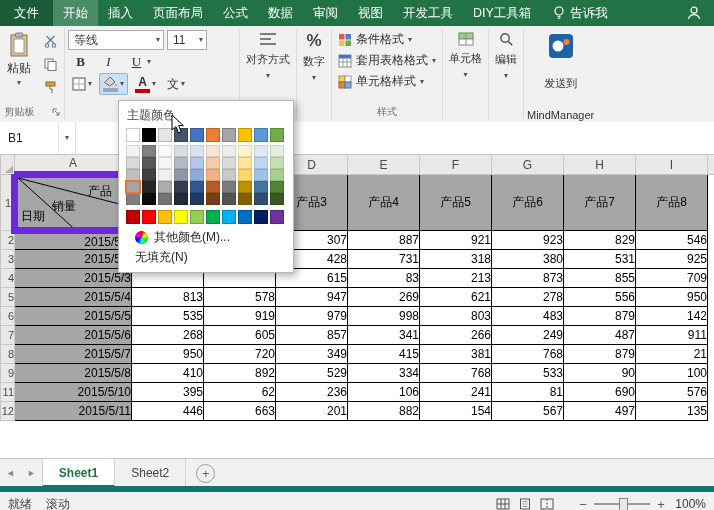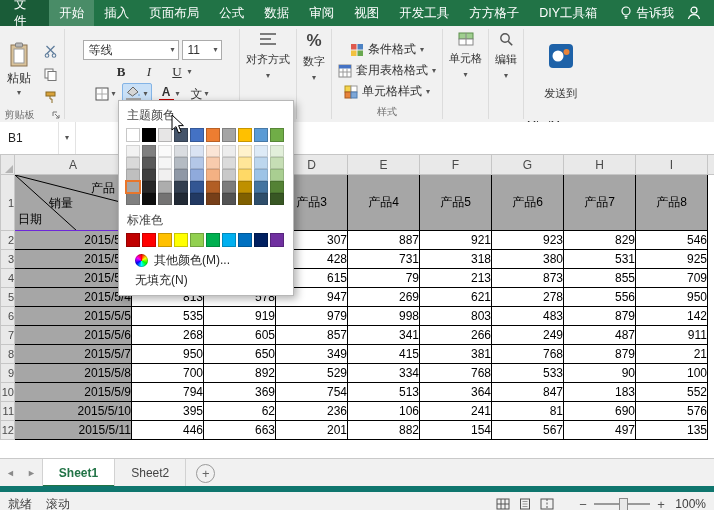--- a/index.html
+++ b/index.html
@@ -8,21 +8,21 @@
   
   .tabbar{position:absolute;top:0;left:0;right:0;height:26px;background:#217346;display:flex;align-items:stretch;color:#fff;font-size:12.5px;}
   .filetab{background:#1a5c38;padding:12px 14px;display:flex;align-items:center;}
   #tab-items{display:flex;align-items:stretch;}
   .rtab{padding:0 10px;display:flex;align-items:center;white-space:nowrap;cursor:default;}
   .rtab.active{background:rgba(255,255,255,.18);}
   .tellme{margin-left:12px;display:flex;align-items:center;gap:5px;white-space:nowrap;}
   .account{margin-left:auto;padding:0 12px;display:flex;align-items:center;}
   
   .ribbon{position:absolute;top:26px;left:0;right:0;height:96px;background:#f1f1f1;border-bottom:1px solid #d5d5d5;display:flex;align-items:stretch;font-size:12px;color:#333;}
-  .rgroup{display:flex;flex-direction:column;padding:13px 3px 0;position:relative;align-items:center;}
+  .rgroup{display:flex;flex-direction:column;padding:3px 3px 0;position:relative;}
   .gdiv{width:1px;background:#dcdcdc;margin:3px 0;}
   .group-label{margin-top:auto;text-align:center;font-size:10px;color:#6c6c6c;padding:1px 0 3px;display:flex;justify-content:center;align-items:center;gap:17px;}
   .arr{font-size:8px;color:#555;line-height:1;}
   .btn{display:flex;align-items:center;gap:2px;padding:2px 3px;border:1px solid transparent;border-radius:2px;cursor:default;}
   .btn.pressed{background:#c9e0f7;border-color:#84b4e6;}
   .bigbtn{display:flex;flex-direction:column;align-items:center;justify-content:flex-start;gap:2px;padding:3px 4px;}
   
   .clip-content{display:flex;gap:4px;}
   .smallcol{display:flex;flex-direction:column;gap:3px;padding-top:2px;}
   .sbtn{width:22px;height:20px;display:flex;align-items:center;justify-content:center;}
@@ -51,21 +51,21 @@
   .gridwrap{position:absolute;top:154px;left:0;}
   table.sheet{border-collapse:collapse;table-layout:fixed;width:714px;font-size:12px;color:#000;}
   table.sheet td,table.sheet th{padding:0;overflow:hidden;white-space:nowrap;}
   tr.colhead{height:20px;}
   tr.colhead th{background:#e9e9e9;border:1px solid #c6c6c6;font-weight:normal;color:#4a4a4a;font-size:12px;}
   th.corner{position:relative;}
   .ctri{position:absolute;right:1px;bottom:1px;width:0;height:0;border-left:8px solid transparent;border-bottom:8px solid #b4b4b4;}
   tr.hrow{height:56px;}
   th.rn{background:#e9e9e9;border:1px solid #c6c6c6;font-weight:normal;color:#4a4a4a;font-size:11px;text-align:right;padding-right:1px;}
   td.hdr{background:#a6a6a6;border:1px solid #000;text-align:center;}
-  td.diag{background:#a6a6a6;border:1px solid #6d28d9;position:relative;}
+  td.diag{background:#a6a6a6;border:7px solid #6d28d9;position:relative;}
   td.diag svg{position:absolute;left:0;top:0;}
   td.diag span{position:absolute;font-size:12px;}
   .d1{right:16px;top:5px;} .d2{left:34px;top:20px;} .d3{left:3px;bottom:2px;}
   tr.datarow{height:19px;}
   td.date{background:#a6a6a6;border:1px solid #000;text-align:right;padding-right:5px;}
   td.val{background:#fff;border:1px solid #000;text-align:right;padding-right:4px;}
   td.cfill2{border:none;background:#fff;}
   th.cfill{background:#e9e9e9;border:1px solid #c6c6c6;}
   
   .color-popup{position:absolute;left:118px;top:100px;width:160px;background:#fff;border:1px solid #b8b8b8;
@@ -104,21 +104,20 @@
     </div>
   <div id="tab-items">
       <div class="rtab active">开始</div>
       <div class="rtab">插入</div>
       <div class="rtab">页面布局</div>
       <div class="rtab">公式</div>
       <div class="rtab">数据</div>
       <div class="rtab">审阅</div>
       <div class="rtab">视图</div>
       <div class="rtab">开发工具</div>
-      <div class="rtab">方方格子</div>
       <div class="rtab">DIY工具箱</div>
     </div>
   <div class="tellme">
     <svg width="12" height="14" viewBox="0 0 12 14">
         <circle cx="6" cy="5" r="4" fill="none" stroke="#fff" stroke-width="1.2"></circle>
         <path d="M4.5 10.5h3M4.8 12.2h2.4" stroke="#fff" stroke-width="1.2"></path>
       </svg>
     <span>告诉我</span>
   </div>
   <div class="account">
@@ -407,21 +406,21 @@
           <td class="val">531</td>
           <td class="val">925</td>
           <td class="cfill2"></td>
         </tr>
         <tr class="datarow">
           <th class="rn">4</th>
           <td class="date">2015/5/3</td>
           <td class="val"></td>
           <td class="val"></td>
           <td class="val">615</td>
-          <td class="val">79</td>
+          <td class="val">83</td>
           <td class="val">213</td>
           <td class="val">873</td>
           <td class="val">855</td>
           <td class="val">709</td>
           <td class="cfill2"></td>
         </tr>
         <tr class="datarow">
           <th class="rn">5</th>
           <td class="date">2015/5/4</td>
           <td class="val">813</td>
@@ -457,53 +456,40 @@
           <td class="val">266</td>
           <td class="val">249</td>
           <td class="val">487</td>
           <td class="val">911</td>
           <td class="cfill2"></td>
         </tr>
         <tr class="datarow">
           <th class="rn">8</th>
           <td class="date">2015/5/7</td>
           <td class="val">950</td>
-          <td class="val">650</td>
+          <td class="val">720</td>
           <td class="val">349</td>
           <td class="val">415</td>
           <td class="val">381</td>
           <td class="val">768</td>
           <td class="val">879</td>
           <td class="val">21</td>
           <td class="cfill2"></td>
         </tr>
         <tr class="datarow">
           <th class="rn">9</th>
           <td class="date">2015/5/8</td>
-          <td class="val">700</td>
+          <td class="val">410</td>
           <td class="val">892</td>
           <td class="val">529</td>
           <td class="val">334</td>
           <td class="val">768</td>
           <td class="val">533</td>
           <td class="val">90</td>
           <td class="val">100</td>
-          <td class="cfill2"></td>
-        </tr>
-        <tr class="datarow">
-          <th class="rn">10</th>
-          <td class="date">2015/5/9</td>
-          <td class="val">794</td>
-          <td class="val">369</td>
-          <td class="val">754</td>
-          <td class="val">513</td>
-          <td class="val">364</td>
-          <td class="val">847</td>
-          <td class="val">183</td>
-          <td class="val">552</td>
           <td class="cfill2"></td>
         </tr>
         <tr class="datarow">
           <th class="rn">11</th>
           <td class="date">2015/5/10</td>
           <td class="val">395</td>
           <td class="val">62</td>
           <td class="val">236</td>
           <td class="val">106</td>
           <td class="val">241</td>
@@ -588,21 +574,20 @@
       <div class="vswatch" style="background: rgb(13, 13, 13);"></div>
       <div class="vswatch" style="background: rgb(116, 115, 115);"></div>
       <div class="vswatch" style="background: rgb(34, 42, 53);"></div>
       <div class="vswatch" style="background: rgb(34, 57, 98);"></div>
       <div class="vswatch" style="background: rgb(119, 63, 25);"></div>
       <div class="vswatch" style="background: rgb(83, 83, 83);"></div>
       <div class="vswatch" style="background: rgb(128, 96, 0);"></div>
       <div class="vswatch" style="background: rgb(46, 78, 107);"></div>
       <div class="vswatch" style="background: rgb(56, 87, 36);"></div>
     </div>
-  <div class="cp-label">标准色</div>
   <div class="cp-row" id="std-row">
       <div class="swatch" style="background: rgb(192, 0, 0);"></div>
       <div class="swatch" style="background: rgb(255, 0, 0);"></div>
       <div class="swatch" style="background: rgb(255, 192, 0);"></div>
       <div class="swatch" style="background: rgb(255, 255, 0);"></div>
       <div class="swatch" style="background: rgb(146, 208, 80);"></div>
       <div class="swatch" style="background: rgb(0, 176, 80);"></div>
       <div class="swatch" style="background: rgb(0, 176, 240);"></div>
       <div class="swatch" style="background: rgb(0, 112, 192);"></div>
       <div class="swatch" style="background: rgb(0, 32, 96);"></div>

